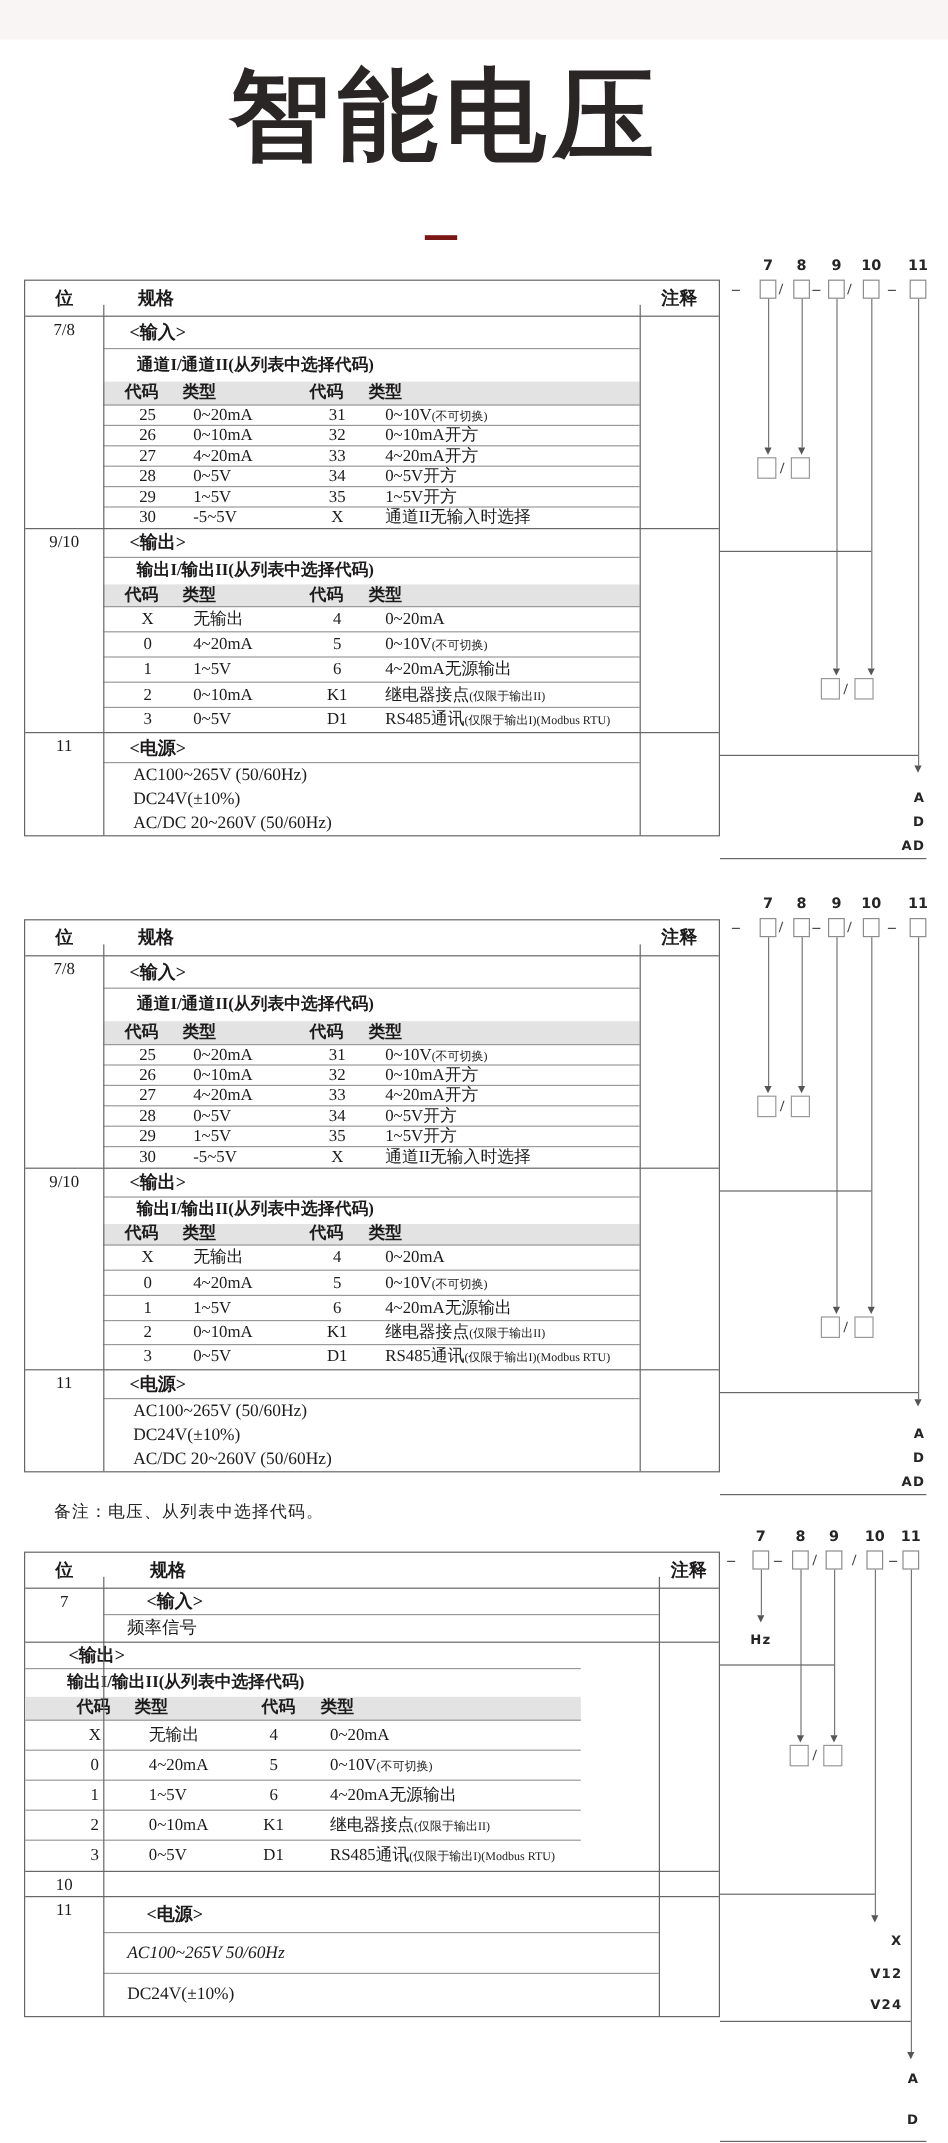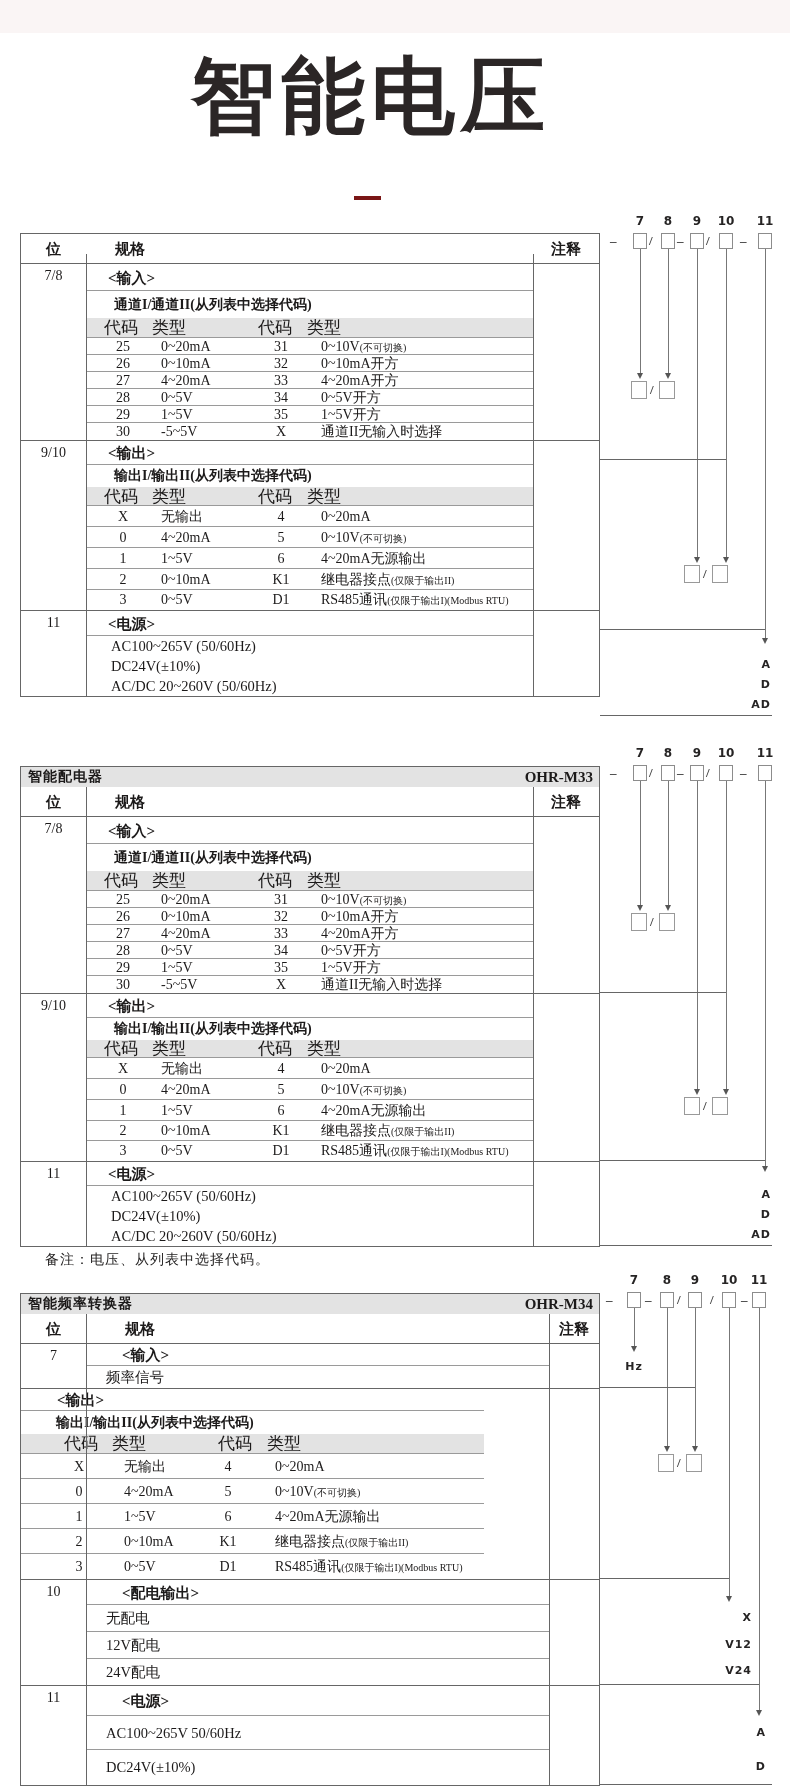--- a/index.html
+++ b/index.html
@@ -23,21 +23,21 @@
   .hdr .h-pos { left:0; width:65px; text-align:center; }
   .hdr .h-notes { text-align:center; }
   .sec { display:flex; }
   .sec + .sec { border-top:1px solid #666; }
   .pos-cell { width:65px; text-align:center; font-size:14px; padding-top:4px; flex:none; }
   .content { position:relative; flex:none; }
   .row { position:relative; white-space:nowrap; }
   .row.bb { border-bottom:1px solid #9a9a9a; }
   .r-title span.tt { font-weight:bold; font-size:15px; display:inline-block; }
   .r-sub { font-weight:bold; font-size:14px; }
-  .r-ch { background:#e3e3e3; font-weight:normal; font-size:17px; }
+  .r-ch { background:#e3e3e3; font-weight:bold; font-size:14px; }
   .r-ch span { position:absolute; top:0; }
   .r-code { font-size:14px; }
   .r-code .cd { position:absolute; top:0; width:44px; text-align:center; }
   .r-code .tp { position:absolute; top:0; }
   .r-plain { font-size:14.5px; }
   .small { font-size:10px; }
   .vln { position:absolute; width:1px; background:#666; top:20px; bottom:0; }
 
   
   .dg-digit { position:absolute; width:24px; text-align:center;
@@ -166,24 +166,20 @@
             <div class="row r-plain" style="height: 20px; line-height: 20px;"><span style="padding-left: 25px;">AC100~265V (50/60Hz)</span></div>
             <div class="row r-plain" style="height: 20px; line-height: 20px;"><span style="padding-left: 25px;">DC24V(±10%)</span></div>
             <div class="row r-plain" style="height: 20px; line-height: 20px;"><span style="padding-left: 25px;">AC/DC 20~260V (50/60Hz)</span></div>
           </div>
         </div>
       </div>
       <div class="vln" style="left: 65px;"></div>
       <div class="vln" style="left: 512px;"></div>
     </div>
     <div class="tbl" style="top: 766px;">
-      <div class="tbar">
-        <span class="nm">智能配电器</span>
-        <span class="md">OHR-M33</span>
-      </div>
       <div class="hdr">
         <span class="h-pos">位</span>
         <span class="h-spec" style="left: 94px;">规格</span>
         <span class="h-notes" style="left: 512px; width: 66px;">注释</span>
       </div>
       <div class="tbody">
         <div class="sec">
           <div class="pos-cell">7/8</div>
           <div class="content" style="width: 447px;">
             <div class="row r-title bb" style="height: 27px; line-height: 27px;"><span class="tt" style="padding-left: 22px;">&lt;输入&gt;</span></div>
@@ -282,24 +278,20 @@
             <div class="row r-plain" style="height: 20px; line-height: 20px;"><span style="padding-left: 25px;">AC100~265V (50/60Hz)</span></div>
             <div class="row r-plain" style="height: 20px; line-height: 20px;"><span style="padding-left: 25px;">DC24V(±10%)</span></div>
             <div class="row r-plain" style="height: 20px; line-height: 20px;"><span style="padding-left: 25px;">AC/DC 20~260V (50/60Hz)</span></div>
           </div>
         </div>
       </div>
       <div class="vln" style="left: 65px;"></div>
       <div class="vln" style="left: 512px;"></div>
     </div>
     <div class="tbl" style="top: 1293px;">
-      <div class="tbar">
-        <span class="nm">智能频率转换器</span>
-        <span class="md">OHR-M34</span>
-      </div>
       <div class="hdr">
         <span class="h-pos">位</span>
         <span class="h-spec" style="left: 104px;">规格</span>
         <span class="h-notes" style="left: 528px; width: 50px;">注释</span>
       </div>
       <div class="tbody">
         <div class="sec">
           <div class="pos-cell">7</div>
           <div class="content" style="width: 463px;">
             <div class="row r-title bb" style="height: 22px; line-height: 22px;"><span class="tt" style="padding-left: 36px;">&lt;输入&gt;</span></div>
@@ -343,32 +335,26 @@
             <div class="row r-code" style="height: 25px; line-height: 25px;">
               <span class="cd" style="left: 36px;">3</span>
               <span class="tp" style="left: 103px;">0~5V</span>
               <span class="cd" style="left: 185px;">D1</span>
               <span class="tp" style="left: 254px;"><span>RS485通讯</span><span class="small">(仅限于输出I)(Modbus RTU)</span></span>
             </div>
           </div>
         </div>
         <div class="sec">
           <div class="pos-cell">10</div>
-          <div class="content" style="width: 463px;">
-            <div class="row r-title bb" style="height: 25px; line-height: 25px;"><span class="tt" style="padding-left: 36px;">&lt;配电输出&gt;</span></div>
-            <div class="row r-plain bb" style="height: 27px; line-height: 27px;"><span style="padding-left: 20px;">无配电</span></div>
-            <div class="row r-plain bb" style="height: 27px; line-height: 27px;"><span style="padding-left: 20px;">12V配电</span></div>
-            <div class="row r-plain" style="height: 26px; line-height: 26px;"><span style="padding-left: 20px;">24V配电</span></div>
-          </div>
         </div>
         <div class="sec">
           <div class="pos-cell">11</div>
           <div class="content" style="width: 463px;">
             <div class="row r-title bb" style="height: 30px; line-height: 30px;"><span class="tt" style="padding-left: 36px;">&lt;电源&gt;</span></div>
-            <div class="row r-plain bb" style="height: 34px; line-height: 34px;"><span style="padding-left: 20px;">AC100~265V  50/60Hz</span></div>
+            <div class="row r-plain bb" style="height: 34px; line-height: 34px; font-style: italic;"><span style="padding-left: 20px;">AC100~265V  50/60Hz</span></div>
             <div class="row r-plain" style="height: 35px; line-height: 35px;"><span style="padding-left: 20px;">DC24V(±10%)</span></div>
           </div>
         </div>
       </div>
       <div class="vln" style="left: 65px;"></div>
       <div class="vln" style="left: 528px;"></div>
     </div>
     <span class="dg-digit" style="left: 628px; top: 214px;">7</span>
     <span class="dg-digit" style="left: 656px; top: 214px;">8</span>
     <span class="dg-digit" style="left: 685px; top: 214px;">9</span>

